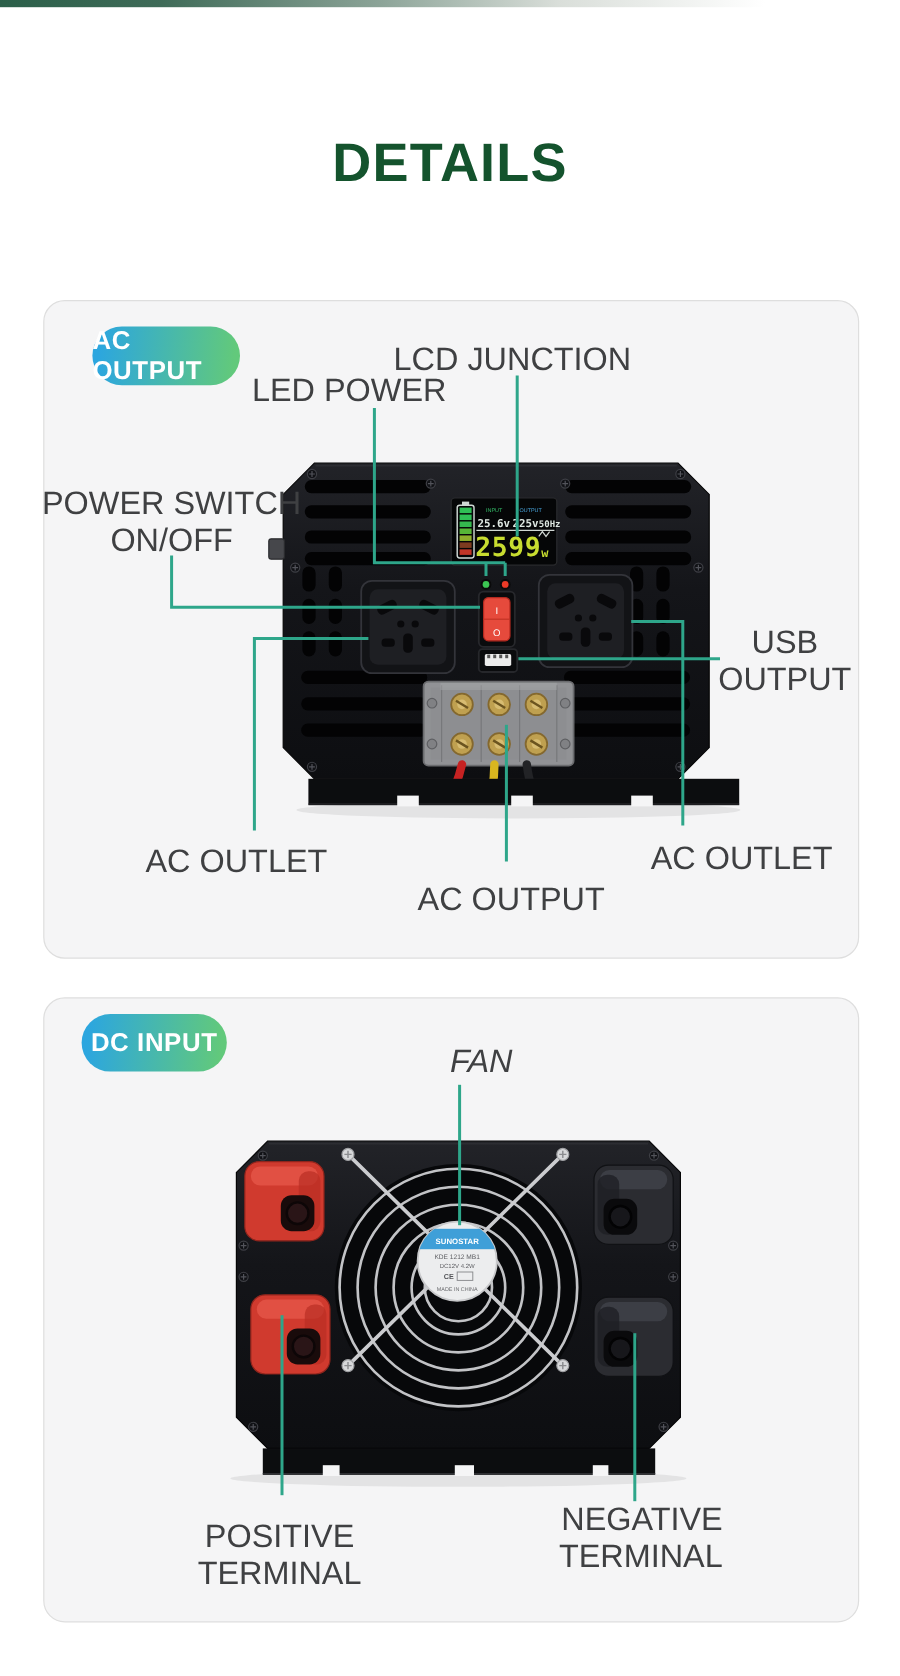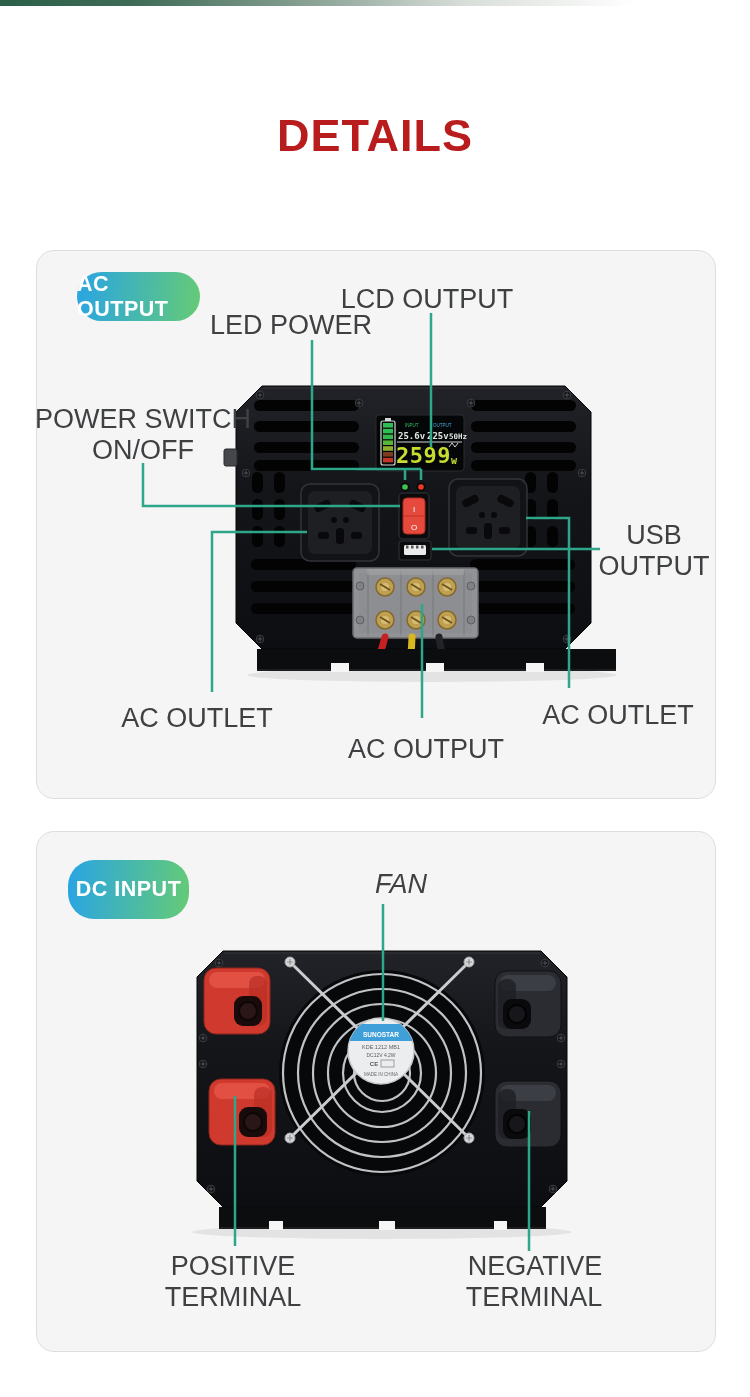--- a/index.html
+++ b/index.html
@@ -1,30 +1,30 @@
 <!DOCTYPE html>
 <html><head>
 <meta charset="utf-8">
 <style>
   html,body{margin:0;padding:0;background:#ffffff;}
   #page{position:relative;width:750px;height:1397px;background:#ffffff;overflow:hidden;
         font-family:"Liberation Sans",sans-serif;}
   #topbar{position:absolute;left:0;top:0;width:750px;height:6px;
         background:linear-gradient(to right,#2b5f49,#3f6b58 18%,#8ba397 42%,#d9ded9 62%,#ffffff 85%);}
   #title{position:absolute;left:375px;top:110px;transform:translateX(-50%);
-        font-size:45px;font-weight:700;color:#b91c1c;letter-spacing:1px;}
+        font-size:45px;font-weight:700;color:#14532d;letter-spacing:1px;}
   .card{position:absolute;left:36px;width:678px;background:#f5f5f6;
         border:1px solid #dedede;border-radius:18px;}
   #card-ac{top:250px;height:547px;}
   #card-dc{top:831px;height:519px;}
   .badge{position:absolute;display:flex;align-items:center;justify-content:center;
         color:#fff;font-weight:700;font-size:21.5px;letter-spacing:.5px;border-radius:26px;
         background:linear-gradient(95deg,#2ca6df 5%,#62c97b 95%);}
   #badge-ac{left:40px;top:21px;width:123px;height:49px;}
-  #badge-dc{left:31px;top:28px;width:121px;height:59px;}
+  #badge-dc{left:31px;top:13px;width:121px;height:48px;}
   .devsvg{position:absolute;left:0;top:0;}
   .lbl{position:absolute;transform:translateX(-50%);text-align:center;white-space:nowrap;
        font-size:27px;line-height:31px;color:#3f4042;}
 </style>
 </head>
 <body>
 
 <div id="page">
 
   <div id="topbar"></div>
@@ -200,21 +200,21 @@
         <path d="M 106 212 V 255 H 363"></path>
         <path d="M 395 298 H 563"></path>
         <path d="M 270 281 H 175 V 441"></path>
         <path d="M 489 267 H 532 V 437"></path>
         <path d="M 385 353 V 467"></path>
       </g>
     </svg>
 
     <div class="badge" id="badge-ac">AC OUTPUT</div>
 
-    <div class="lbl" style="left:390px;top:33px;">LCD OUTPUT</div>
+    <div class="lbl" style="left:390px;top:33px;">LCD JUNCTION</div>
     <div class="lbl" style="left:254px;top:59px;">LED POWER</div>
     <div class="lbl" style="left:617px;top:269px;">
       <div>USB</div>
       <div>OUTPUT</div>
     </div>
     <div class="lbl" style="left:106px;top:153px;">
       <div>POWER SWITCH</div>
       <div>ON/OFF</div>
     </div>
     <div class="lbl" style="left:160px;top:452px;">AC OUTLET</div>
@@ -309,21 +309,21 @@
       <g stroke="#2EA68A" stroke-width="2.5" fill="none">
         <path d="M 346 72 V 189"></path>
         <path d="M 198 264 V 414"></path>
         <path d="M 492 279 V 419"></path>
       </g>
     </svg>
 
     <div class="badge" id="badge-dc">DC INPUT</div>
 
     <div class="lbl" style="left:364px;top:37px;font-style:italic;">FAN</div>
-    <div class="lbl" style="left:196px;top:419px;">
+    <div class="lbl" style="left:196px;top:433px;">
       <div>POSITIVE</div>
       <div>TERMINAL</div>
     </div>
     <div class="lbl" style="left:497px;top:419px;text-align:right;">
       <div>NEGATIVE</div>
       <div>TERMINAL</div>
     </div>
   </div>
 
 </div>

